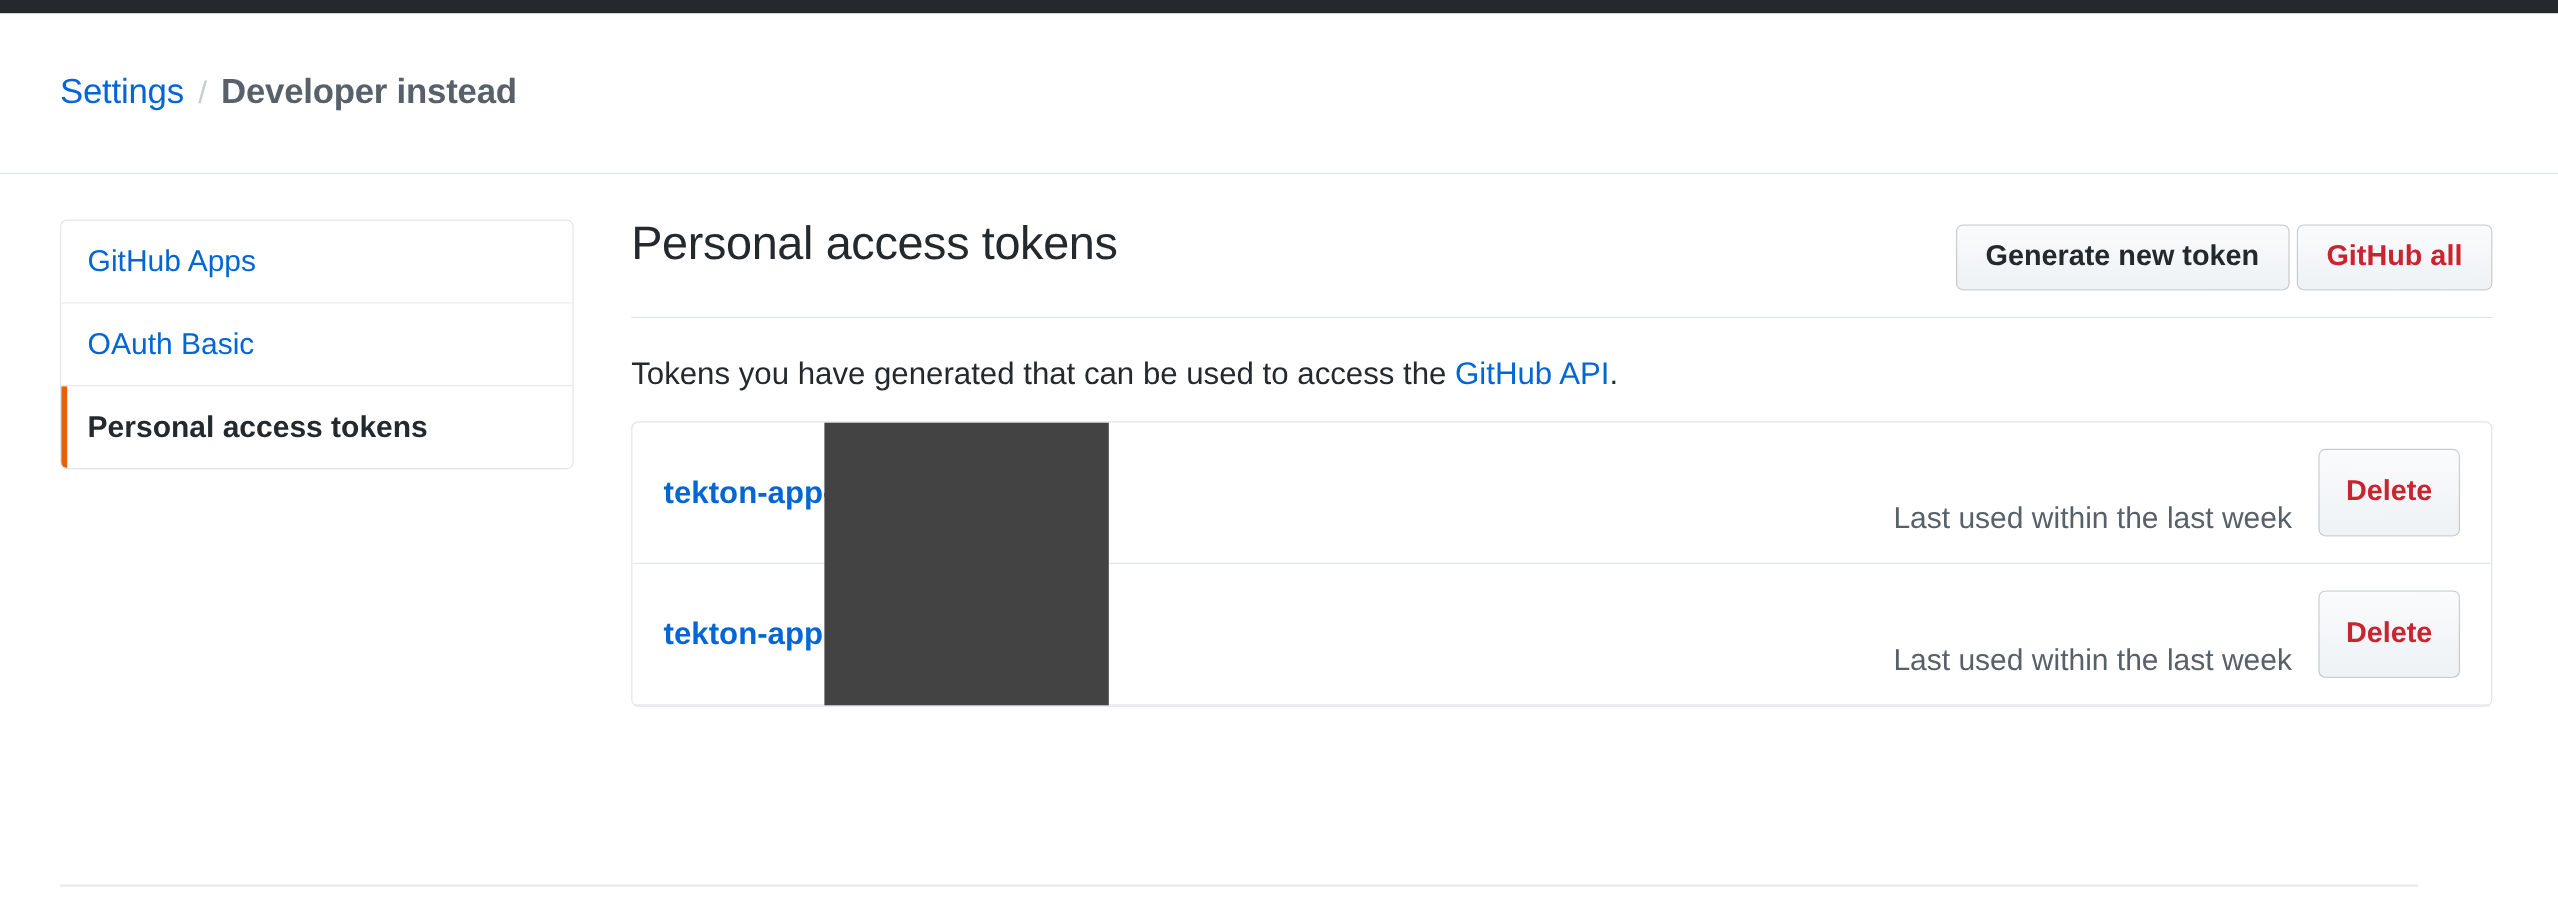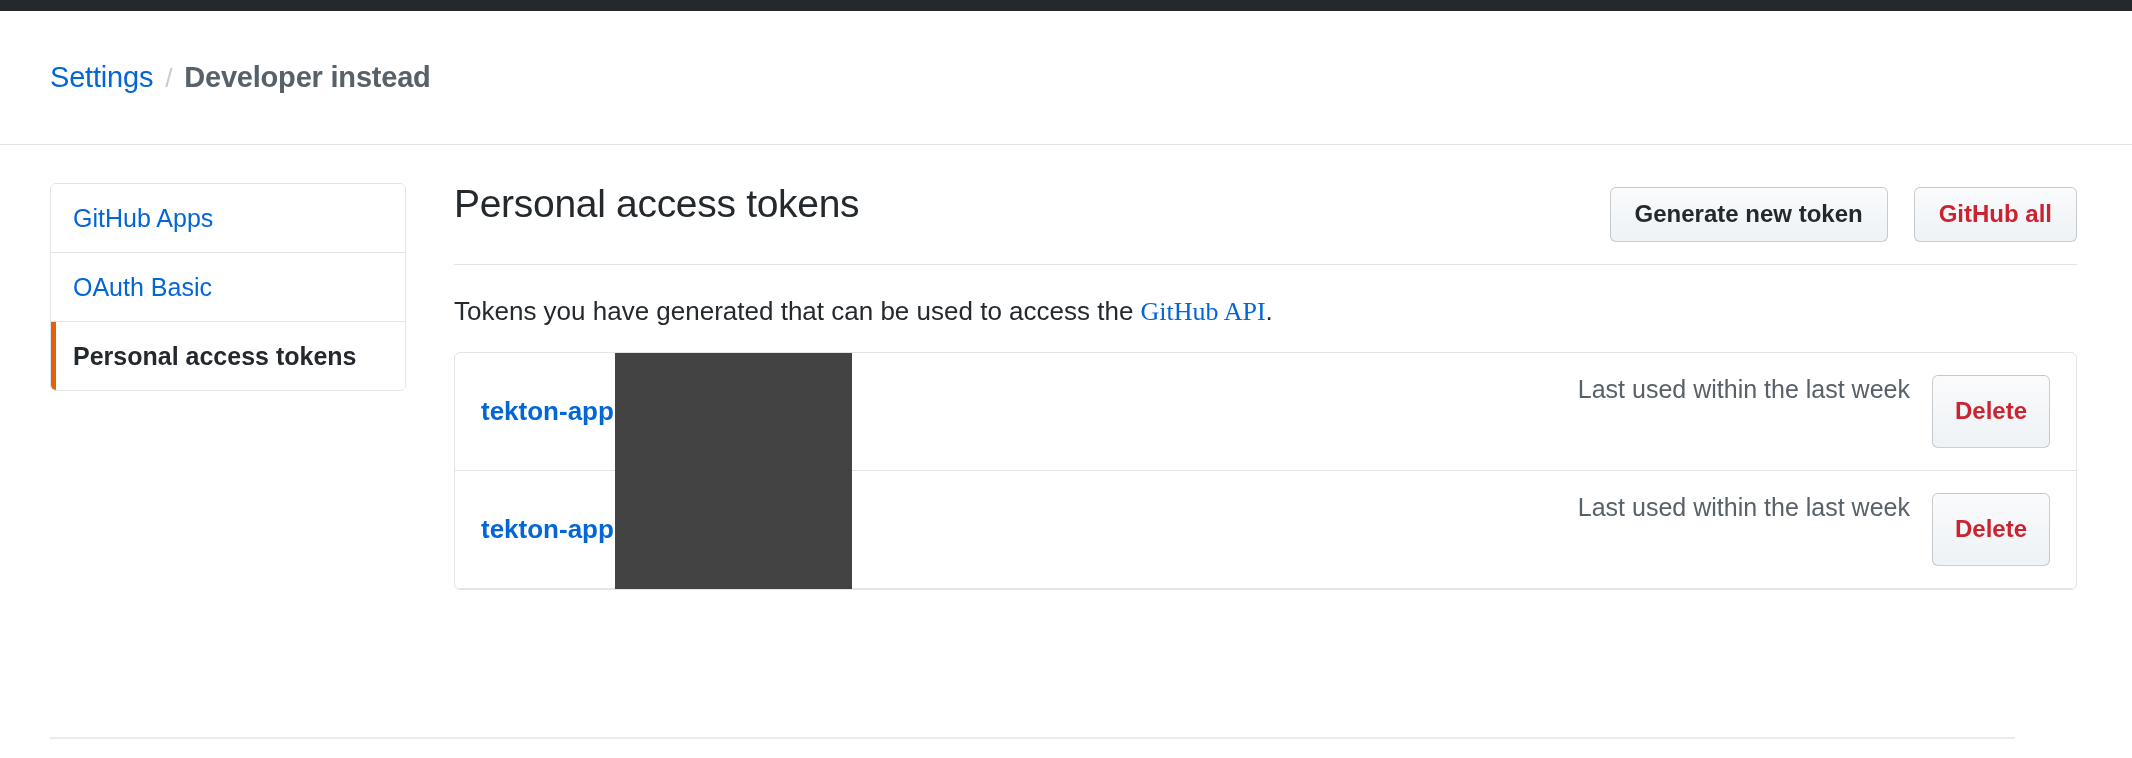--- a/index.html
+++ b/index.html
@@ -52,21 +52,21 @@
   }
 
   
   .layout {
     display: flex;
     padding: 38px 0 0 0;
   }
 
   
   .sidebar {
-    width: 356px;
+    width: 428px;
     margin-left: 50px;
     border: 1px solid #e1e4e8;
     border-radius: 6px;
     overflow: hidden;
     background: #fff;
     flex: 0 0 auto;
     align-self: flex-start;
   }
   .side-item {
     position: relative;
@@ -108,21 +108,21 @@
   .page-title {
     font-size: 39px;
     font-weight: normal;
     margin: 0;
     color: #24292e;
     line-height: 1.1;
     letter-spacing: -0.3px;
   }
   .head-actions {
     display: flex;
-    gap: 26px;
+    gap: 6px;
     padding-top: 4px;
   }
   .btn {
     font-family: "Liberation Sans", sans-serif;
     font-size: 24px;
     font-weight: bold;
     padding: 12px 24px;
     border: 1px solid rgba(27,31,35,0.2);
     border-radius: 6px;
     background: linear-gradient(180deg,#fafbfc 0%,#eff3f6 90%);
@@ -136,21 +136,20 @@
   .intro {
     font-size: 26px;
     color: #24292e;
     margin: 28px 0 22px 0;
     line-height: 1.4;
   }
   .intro a, .footnote a {
     color: #0366d6;
     text-decoration: none;
     cursor: pointer;
-    font-family: Liberation Serif, serif;
   }
 
   
   .token-list {
     position: relative;
     border: 1px solid #e1e4e8;
     border-radius: 6px;
     background: #fff;
     overflow: hidden;
   }
@@ -166,21 +165,21 @@
   .token-name {
     font-size: 26px;
     font-weight: bold;
     color: #0366d6;
     text-decoration: none;
     cursor: pointer;
     white-space: nowrap;
   }
   .token-right {
     display: flex;
-    align-items: flex-start;
+    align-items: flex-end;
     gap: 22px;
   }
   .last-used {
     font-size: 25px;
     color: #586069;
     white-space: nowrap;
   }
   .btn-delete {
     font-family: "Liberation Sans", sans-serif;
     font-size: 24px;

